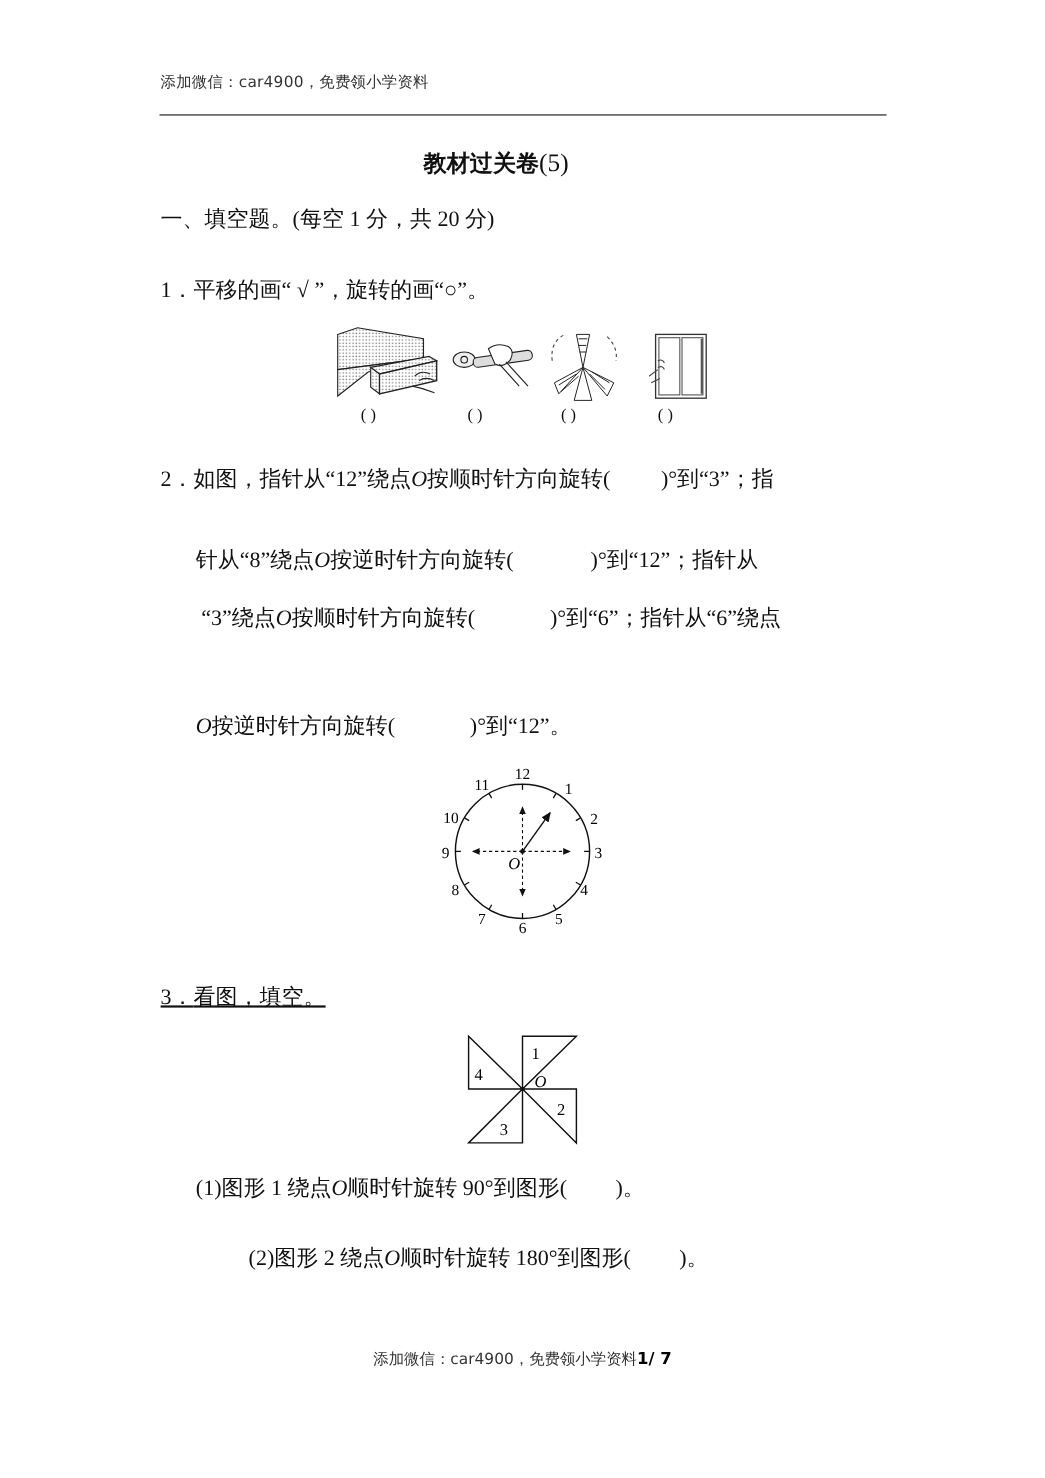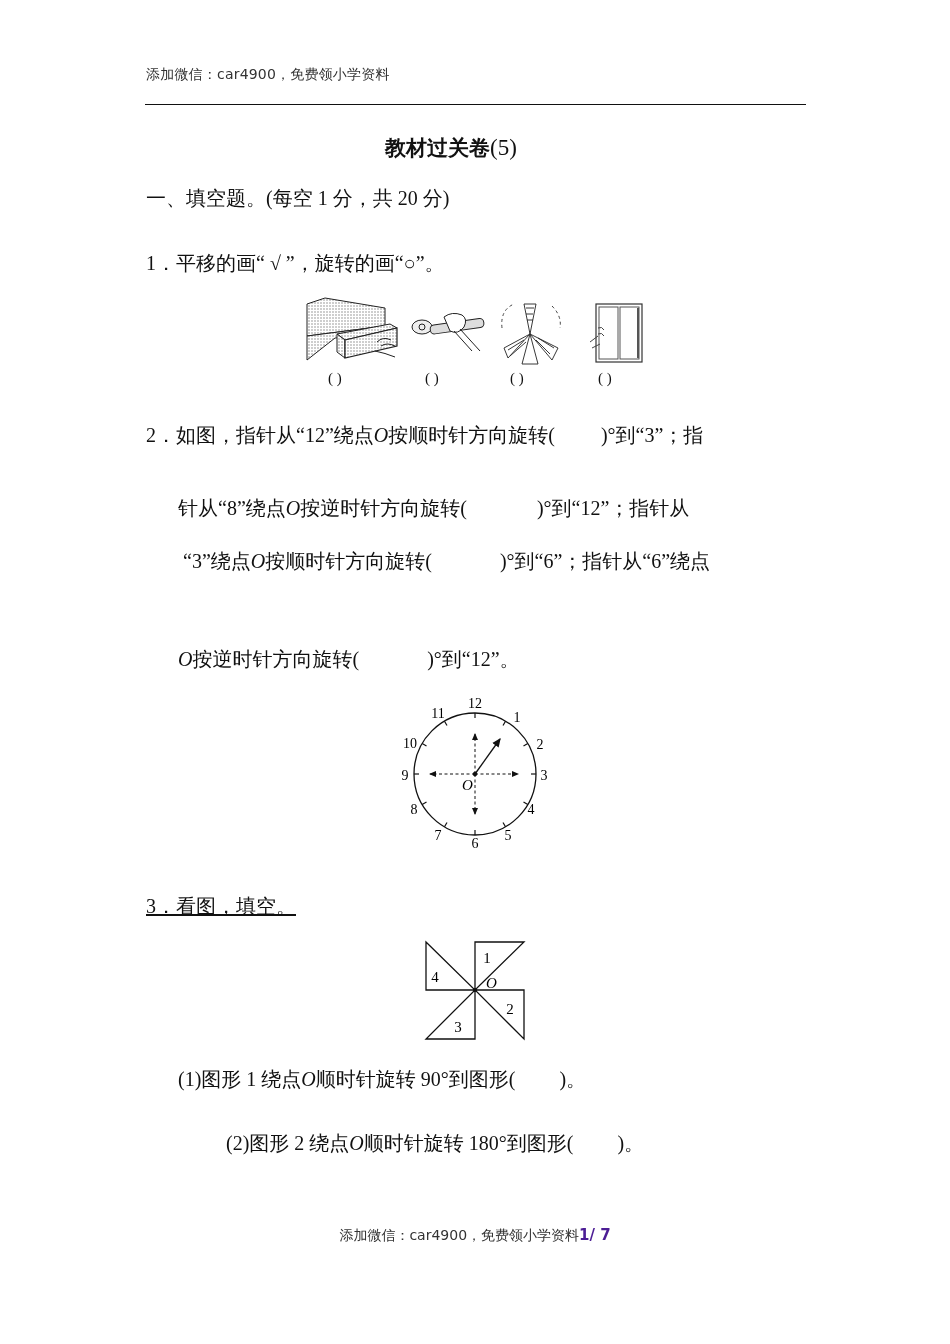--- a/index.html
+++ b/index.html
@@ -11,21 +11,21 @@
   .header-rule { left: 145px; top: 104px; width: 661px; height: 0; border-top: 1.6px solid #111; }
   .title { left: 4px; width: 894px; top: 134px; text-align: center; font-size: 21px; font-weight: bold; }
   .title .num { font-weight: normal; font-size: 23px; }
   .line { font-size: 20px; white-space: nowrap; }
   .it { font-style: italic; }
   .blank { display: inline-block; }
   .paren-row { top: 370px; font-size: 15px; }
   .paren { position: absolute; }
   .footer { left: 0; width: 950px; top: 1226px; text-align: center; font-size: 14px; color: #333;
             font-family: "DejaVu Sans", "Liberation Sans", sans-serif; }
-  .footer b { font-size: 15px; color: #4c1d95; }
+  .footer b { font-size: 15px; color: #000000; }
   svg text { font-family: "Liberation Serif", "DejaVu Serif", serif; }
 </style>
 </head>
 <body>
 
 <div class="abs header-note">添加微信：car4900，免费领小学资料</div>
 <div class="abs header-rule"></div>
 
 <div class="abs title">
   <span>教材过关卷</span><span class="num">(5)</span>

